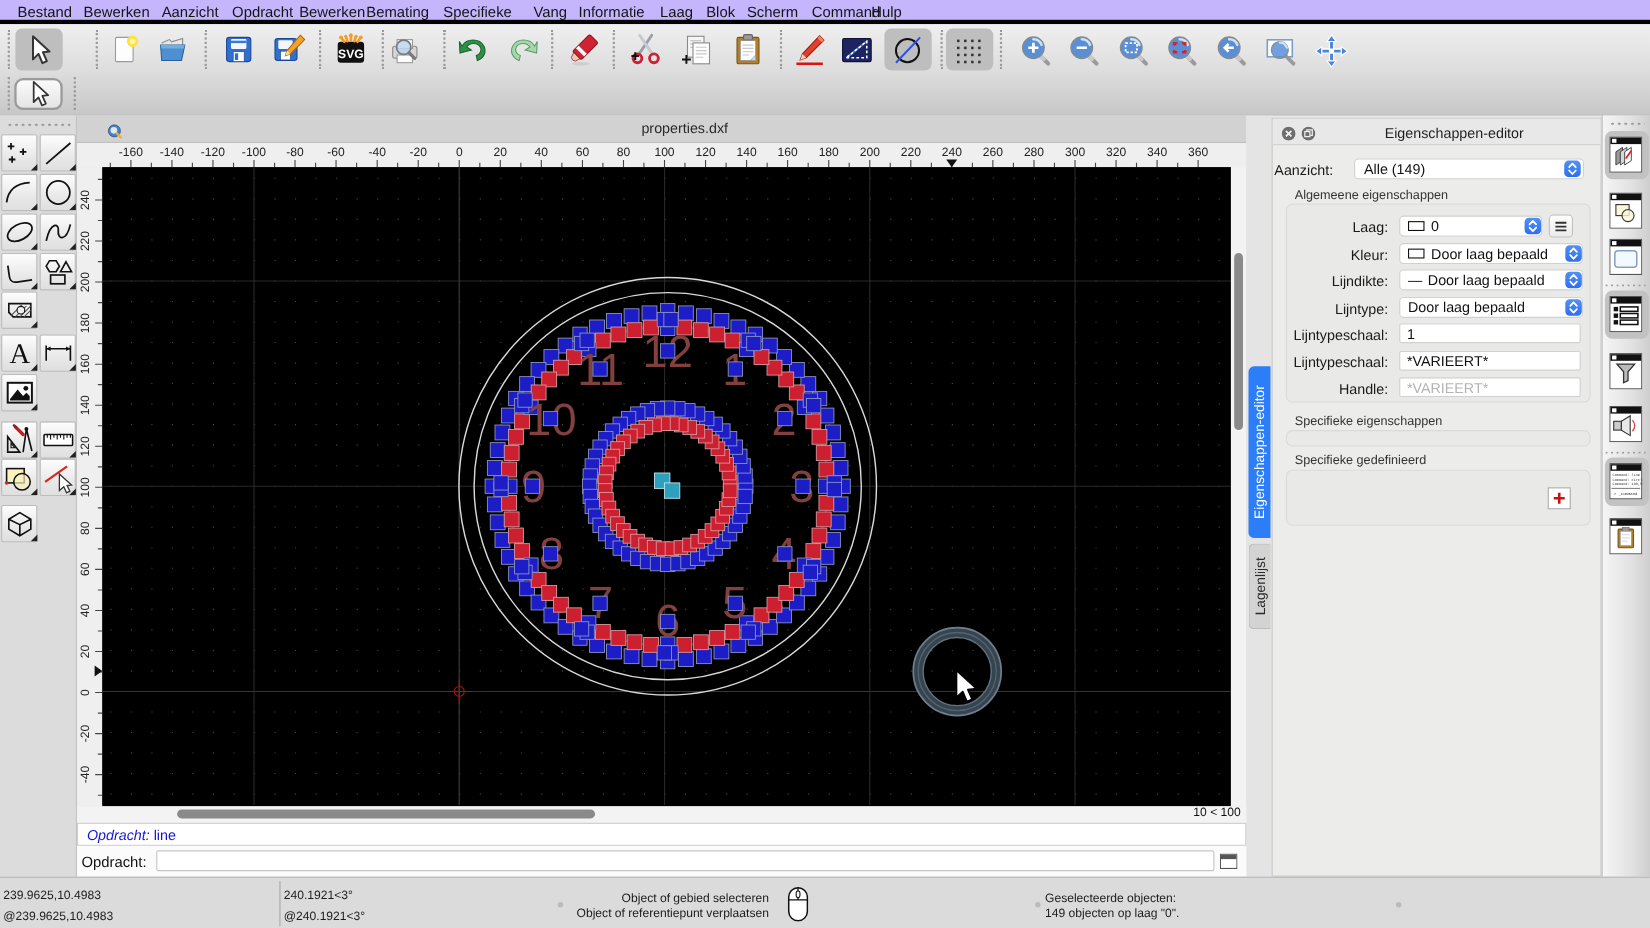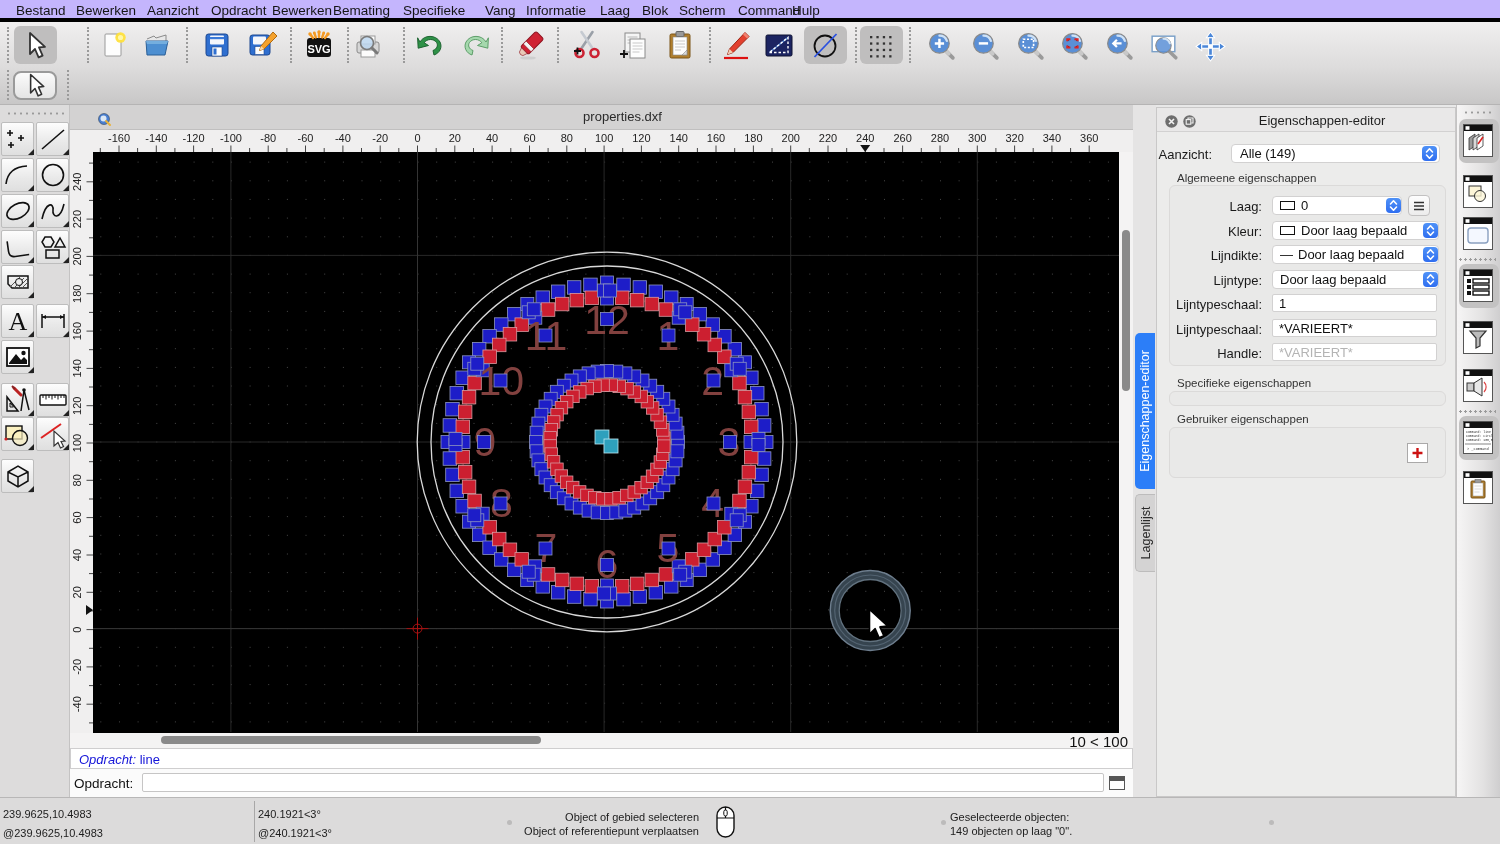--- a/index.html
+++ b/index.html
@@ -16,21 +16,21 @@
 .palbtn{position:absolute;width:33px;height:34px;background:linear-gradient(#fdfdfd,#e9e9e9 60%,#dfdfdf);border:1px solid #bdbdbd;border-radius:2px}
 .corner{position:absolute;width:0;height:0;border-left:6px solid transparent;border-bottom:6px solid #222}
 .tabbar{position:absolute;left:70px;top:105px;width:1063px;height:25px;background:#d3d2d2;border-bottom:1px solid #c0bfbf}
 .tabbar span{position:absolute;left:42px;right:0;top:4px;text-align:center;font-size:13px;color:#2a2a2a}
 .canvas{position:absolute;left:93px;top:152px;width:1026px;height:581px;background:#000}
 .corner-ruler{position:absolute;left:70px;top:130px;width:23px;height:22px;background:#f0efef}
 .vscroll{position:absolute;left:1119px;top:152px;width:14px;height:581px;background:#f4f3f3}
 .vscroll .thumb{position:absolute;left:3px;top:78px;width:8px;height:161px}
 .thumb{position:absolute;background:#8a8a8a;border-radius:4px}
 .hscroll{position:absolute;left:70px;top:733px;width:1063px;height:15px;background:#f4f3f3}
-.pgtxt{position:absolute;right:5px;top:0px;font-size:15px;color:#111}
+.pgtxt{position:absolute;right:5px;top:0px;font-size:11px;color:#111}
 .cmdhist{position:absolute;left:70px;top:748px;width:1063px;height:21px;background:#fff;border:1px solid #cfcecf;
   font-size:13px;color:#1414d8;padding:3px 0 0 8px}
 .cmdrow{position:absolute;left:70px;top:769px;width:1063px;height:28px;background:#fbfbfb}
 .cmdrow span{position:absolute;left:4px;top:7px;font-size:13.5px;color:#111}
 .cmdinp{position:absolute;left:72px;top:4px;width:962px;height:19px;background:#fff;border:1px solid #c6c5c5;border-radius:2px}
 .statusbar{position:absolute;left:0;top:797px;width:1500px;height:47px;background:#dcdbdb;border-top:1px solid #b8b7b7}
 .st{position:absolute;font-size:11px;color:#1c1c1c;white-space:pre}
 .stsep{position:absolute;top:3px;height:41px;width:1px;background:#a8a7a7}
 .dot{position:absolute;width:5px;height:5px;border-radius:50%;background:#bcbbbb}
 .dockbg{position:absolute;left:1133px;top:105px;width:23px;height:692px;background:#e5e4e4}
@@ -908,21 +908,21 @@
         <path d="M4.5 9 L7.5 12.2 L10.5 9" fill="none" stroke="#fff" stroke-width="1.6" stroke-linecap="round" stroke-linejoin="round"></path>
       </svg></div>
     <span class="lbl" style="right:193px;top:189px">Lijntypeschaal:</span>
     <div class="inp" style="left:115px;top:186px;width:165px;height:18px">1</div>
     <span class="lbl" style="right:193px;top:213.5px">Lijntypeschaal:</span>
     <div class="inp" style="left:115px;top:210.5px;width:165px;height:18px">*VARIEERT*</div>
     <span class="lbl" style="right:193px;top:237.5px">Handle:</span>
     <div class="inp" style="left:115px;top:234.5px;width:165px;height:18px;color:#b4b4b4">*VARIEERT*</div>
     <span class="slbl" style="left:20px;top:269px">Specifieke eigenschappen</span>
     <div class="gbox" style="left:12px;top:283px;width:277px;height:15px"></div>
-    <span class="slbl" style="left:20px;top:305px">Gebruiker eigenschappen</span>
+    <span class="slbl" style="left:20px;top:305px">Specifieke gedefinieerd</span>
     <div class="gbox" style="left:12px;top:319px;width:277px;height:51px"></div>
     <div class="plusbtn" style="left:250px;top:335px">
       <svg width="21" height="20" viewBox="0 0 21 20">
         <path d="M5 10 h11 M10.5 4.5 v11" stroke="#cc1111" stroke-width="2.6"></path>
       </svg>
     </div>
   </div>
 <div class="rightstrip">
     <div class="handledots" style="left:6px;top:6px;width:32px"></div>
   </div>

